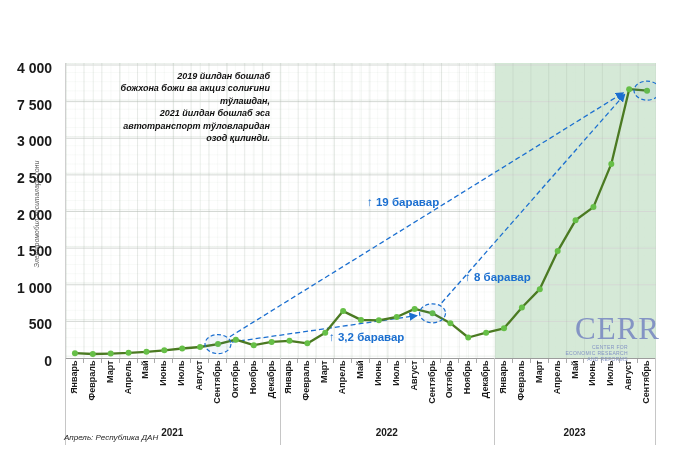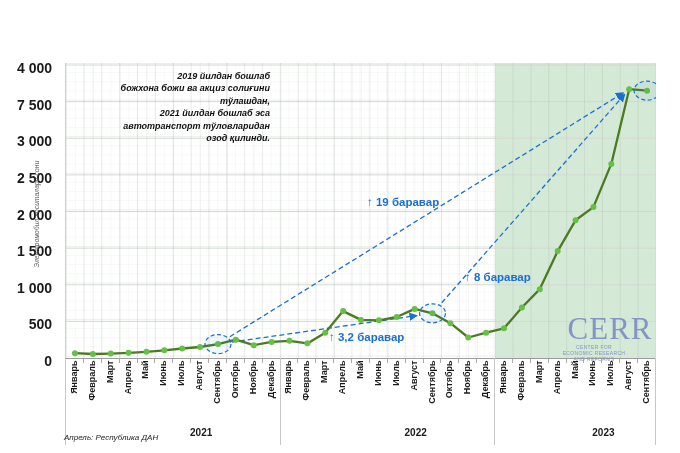--- a/index.html
+++ b/index.html
@@ -38,40 +38,40 @@
     position:absolute;left:-36px;top:209px;width:148px;height:10px;
     transform:rotate(-90deg);text-align:center;
     font-size:6.5px;font-style:italic;color:#595959;letter-spacing:.2px;
   }
   .xlabels div{
     position:absolute;width:62px;height:11px;line-height:11px;
     transform:rotate(-90deg);text-align:right;
     font-size:9px;font-weight:bold;white-space:nowrap;color:#1a1a1a;
   }
   .yearband div.yr{
-    position:absolute;top:427px;width:80px;text-align:right;
+    position:absolute;top:427px;width:80px;text-align:center;
     font-size:10px;font-weight:bold;color:#1a1a1a;
   }
   .yearband div.sep{
     position:absolute;top:358px;width:1px;height:87px;background:#c6c6c6;
   }
   .note{
     position:absolute;left:74px;top:70px;width:196px;text-align:right;
     font-size:9px;font-weight:bold;font-style:italic;line-height:12.4px;color:#111;
   }
   .ann{
     position:absolute;font-size:11.5px;font-weight:bold;color:#1b6fd0;white-space:nowrap;
   }
   .ann-19{left:367px;top:184px;margin-top:12px;}
   .ann-6{left:465px;top:271px;}
   .ann-32{left:329px;top:331px;}
   .source{
     position:absolute;left:64px;top:433px;font-size:8px;font-style:italic;color:#222;
   }
-  .cerr{position:absolute;left:560px;top:314px;width:100px;text-align:center;}
+  .cerr{position:absolute;left:560px;top:314px;width:100px;text-align:right;}
   .cerr-word{
     font-family:"Liberation Serif",serif;font-size:31px;line-height:30px;
     color:#8494c4;letter-spacing:1px;
   }
   .cerr-sub{
     font-family:"Liberation Sans",sans-serif;font-size:5px;letter-spacing:.35px;
     color:#8494c4;width:68px;line-height:1.2;margin-top:0;text-transform:uppercase;
   }
 </style>
 </head>

